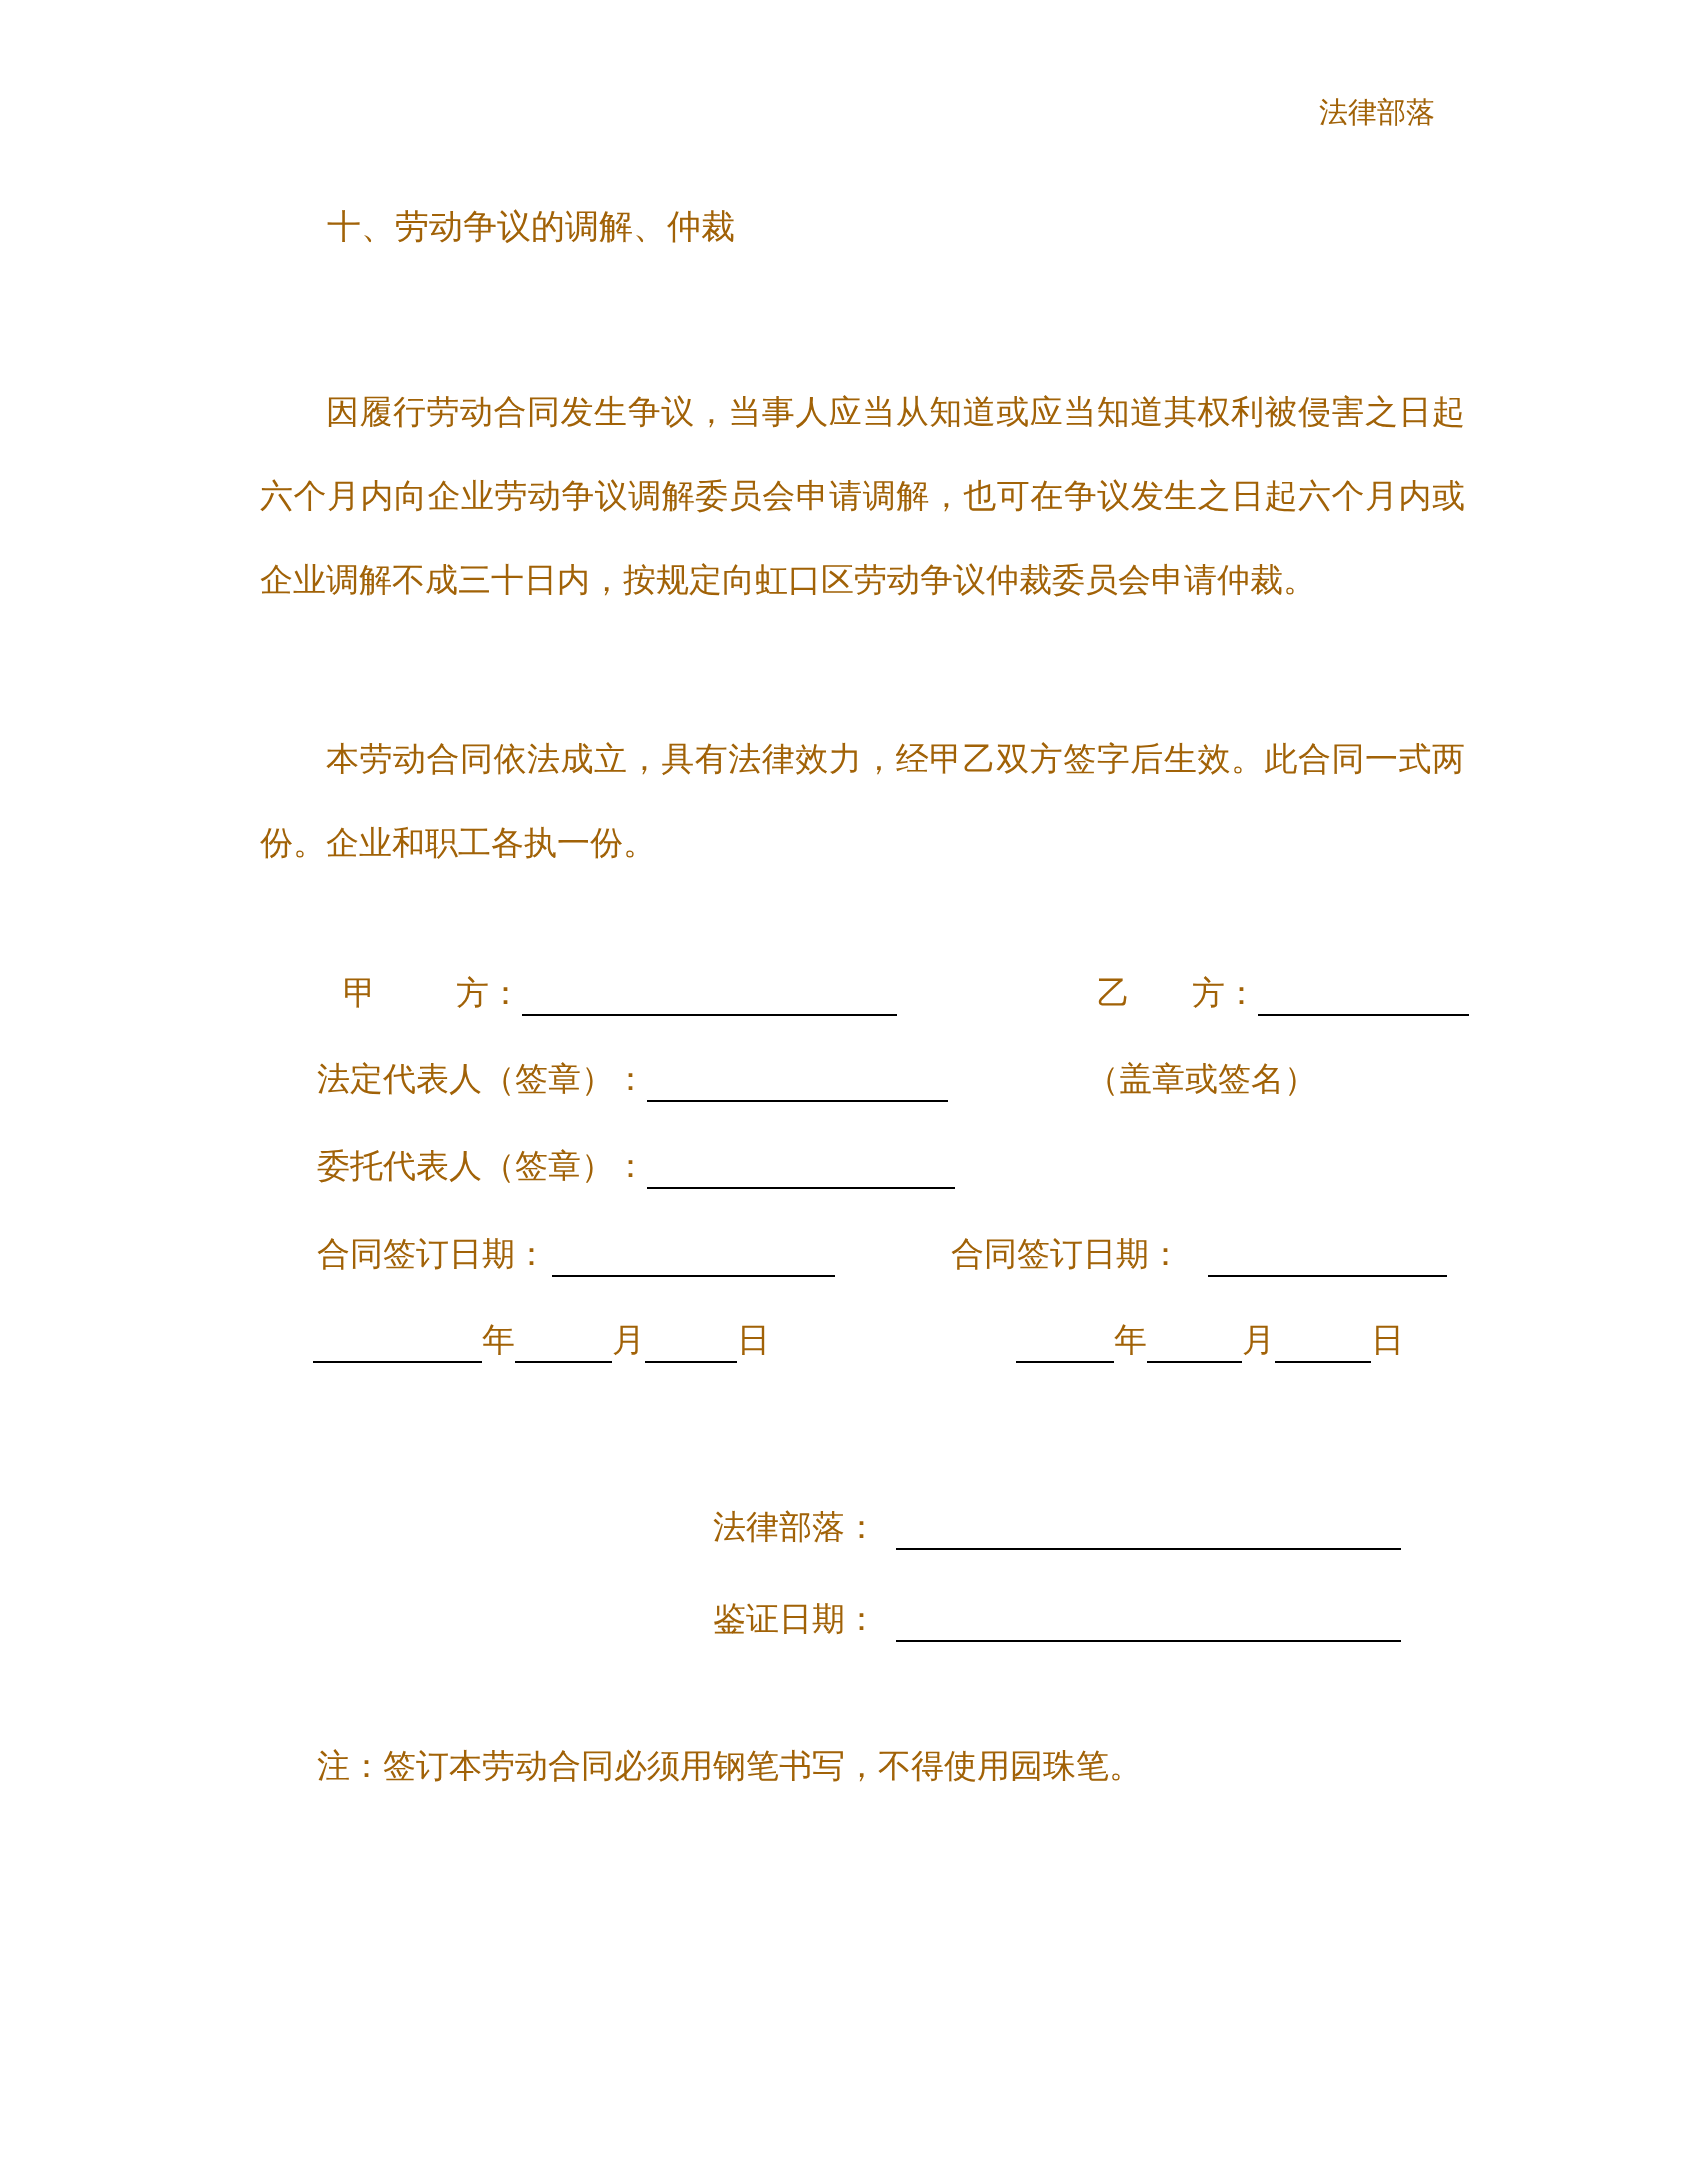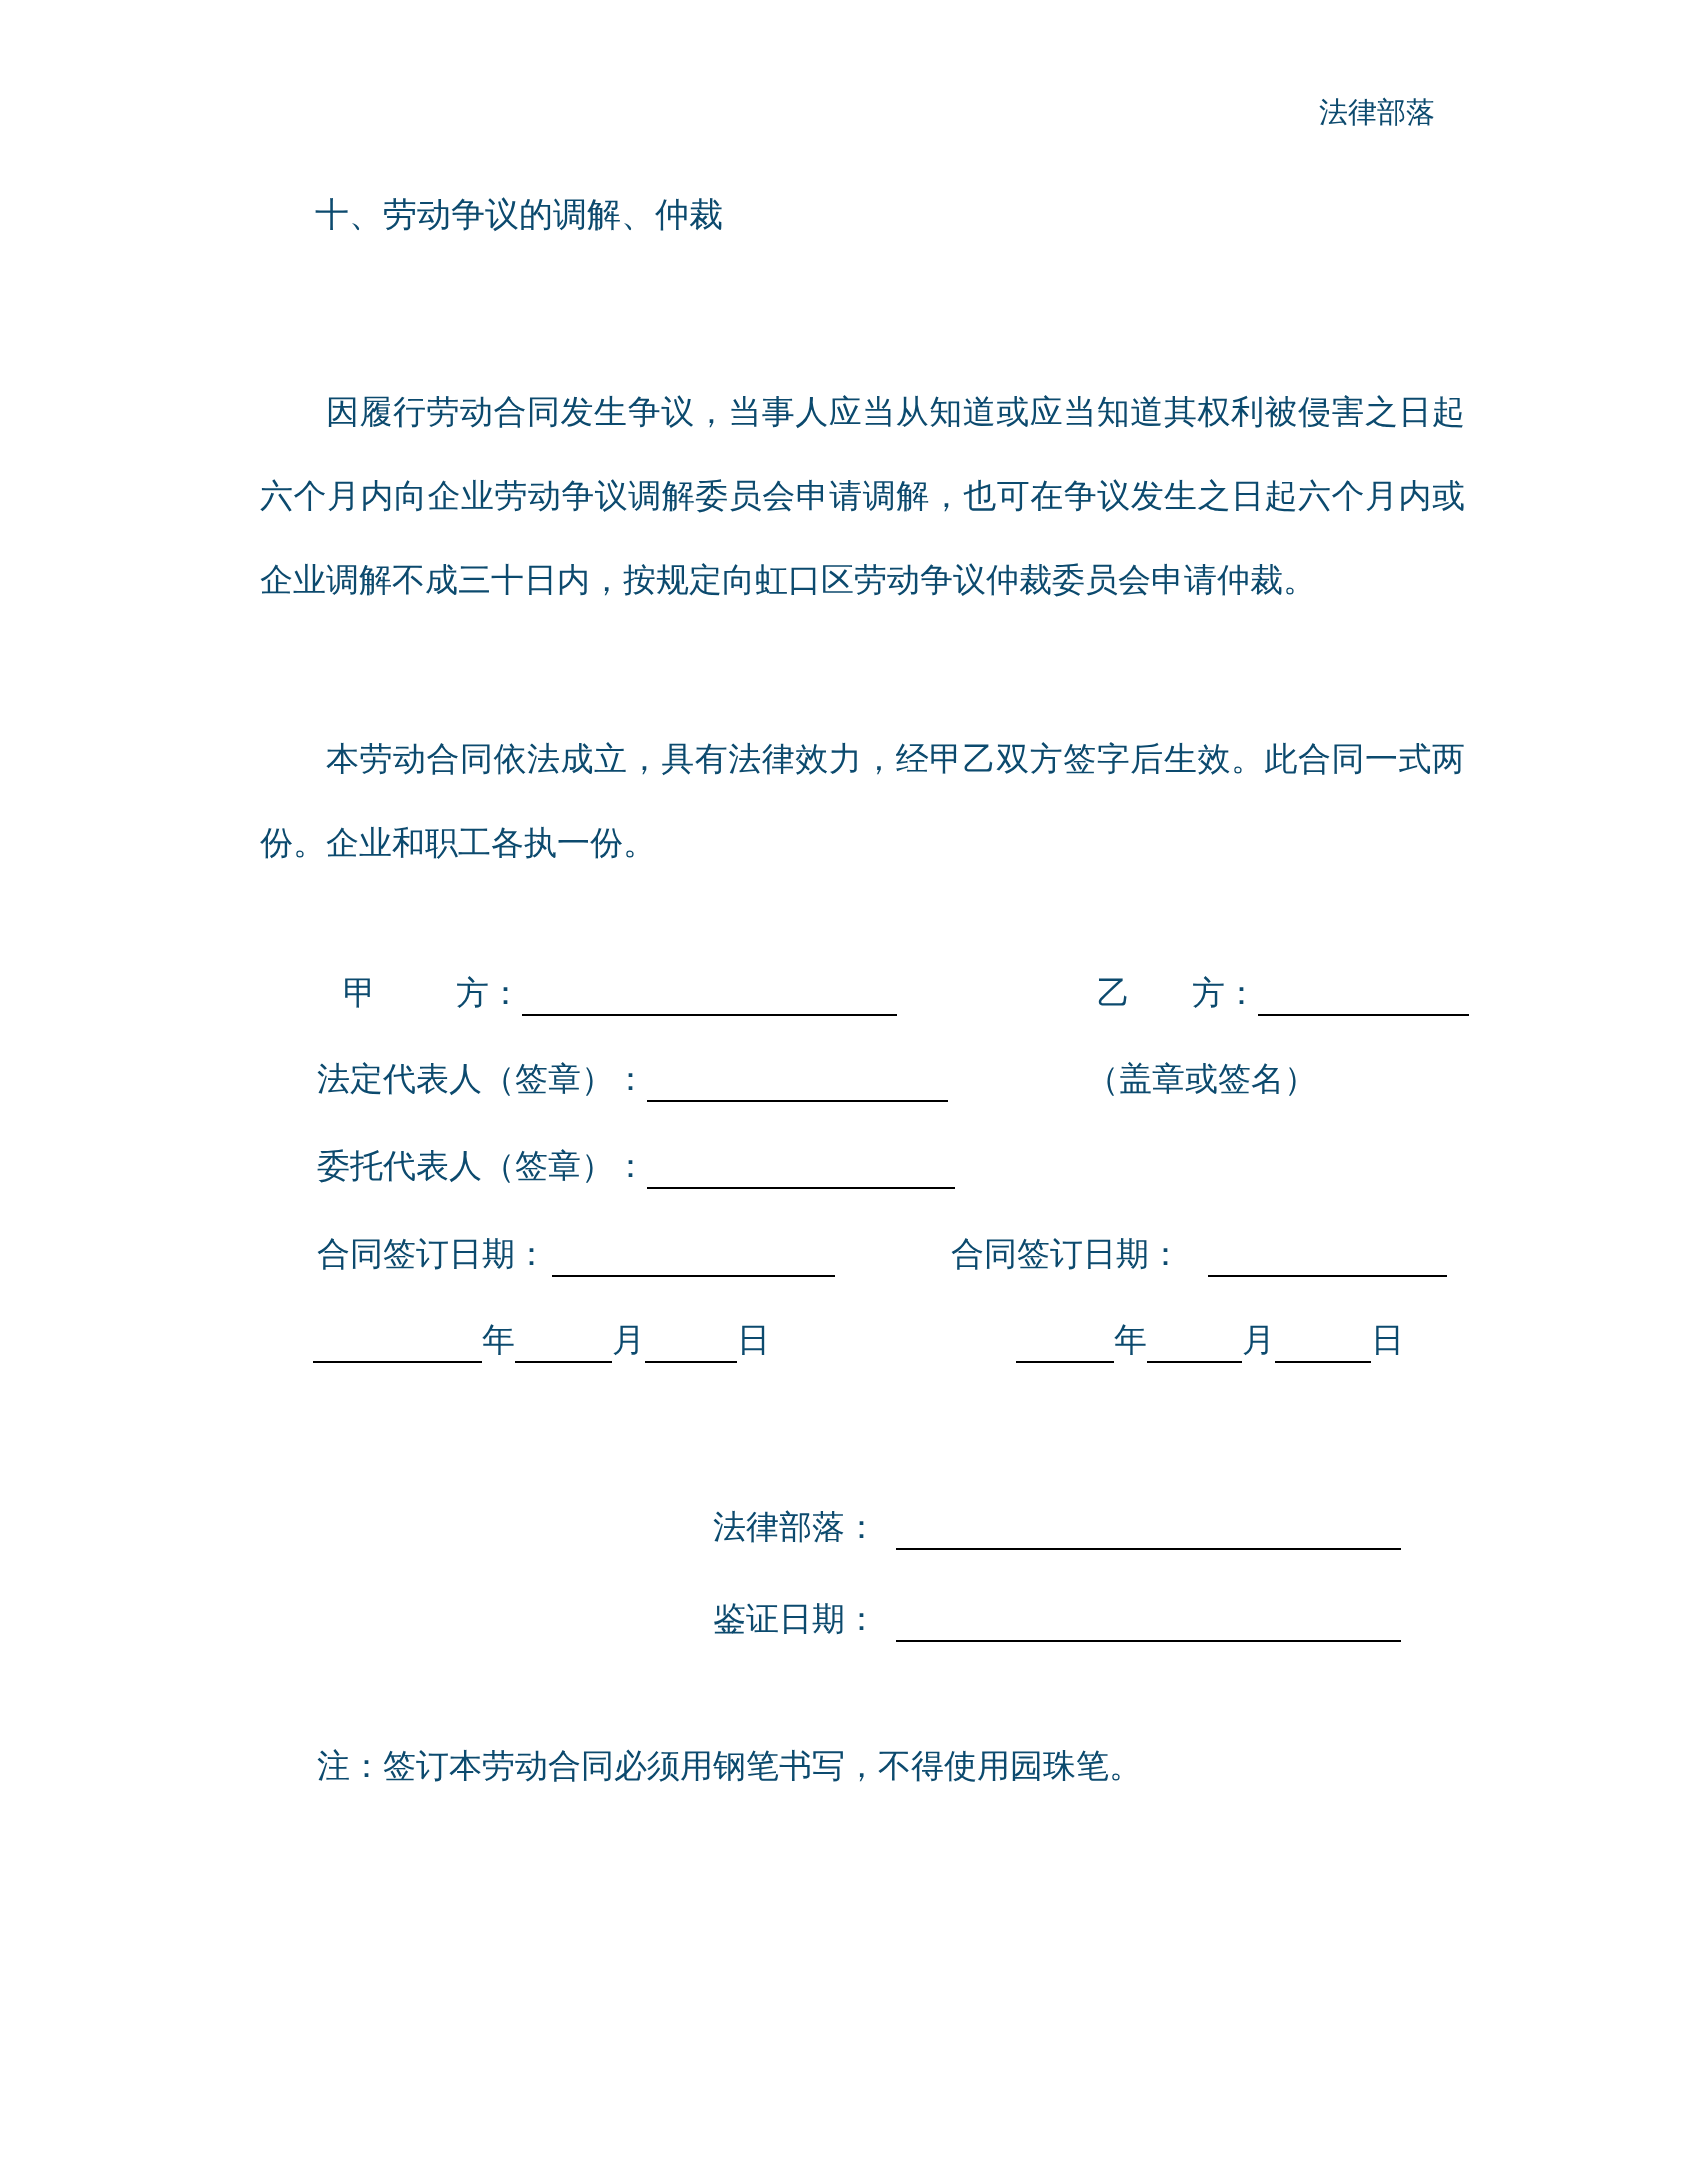--- a/index.html
+++ b/index.html
@@ -1,37 +1,37 @@
 <!DOCTYPE html>
 <html style="font-size:14.7px"><head>
 <meta charset="utf-8">
 <style>
   html, body { margin: 0; padding: 0; background: #ffffff; }
   .page {
     position: relative;
     width: 1686px;
     height: 2182px;
     background: #ffffff;
-    color: #0c4a6e;
+    color: #a16207;
     font-family: "Liberation Serif", "DejaVu Serif", serif;
     overflow: hidden;
   }
   .brand {
     position: absolute;
     left: 1319px;
     top: 94px;
     font-size: 29px;
     line-height: 37px;
     white-space: nowrap;
   }
   .title {
     position: absolute;
     left: 315px;
     top: 193px;
-    margin: 0;
+    margin: 12px;
     font-size: 34px;
     font-weight: normal;
     line-height: 44px;
     white-space: nowrap;
   }
   .para {
     position: absolute;
     left: 244px;
     width: 1205px;
     margin: 16px;

